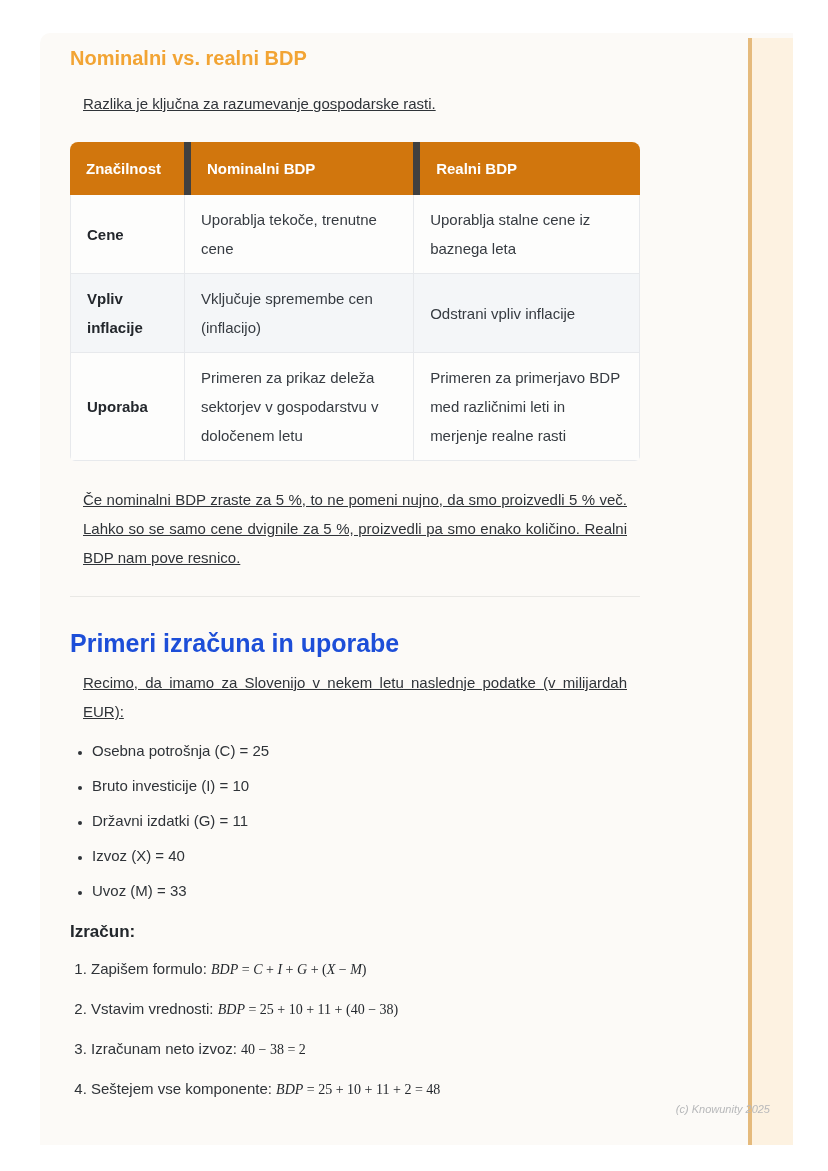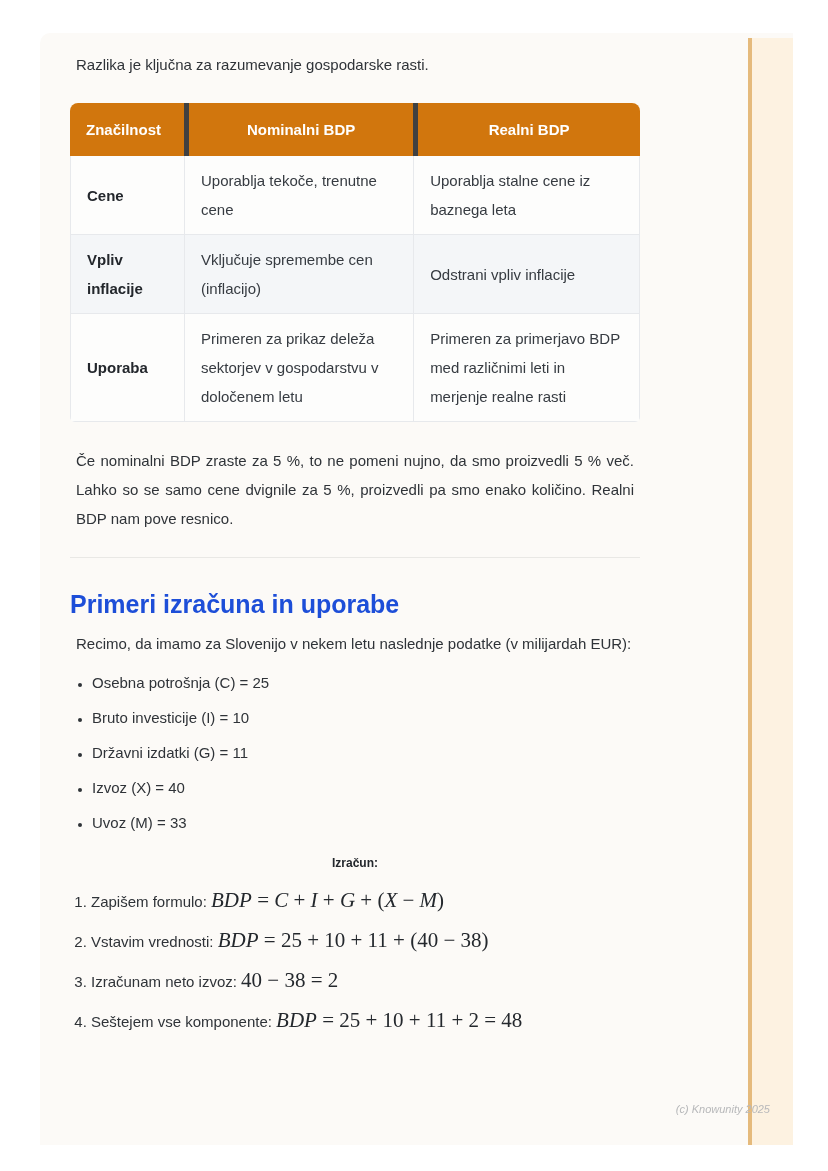--- a/index.html
+++ b/index.html
@@ -32,41 +32,41 @@
   }
   .h3 {
     font-size: 20px; line-height: 28px; font-weight: 700;
     color: #F2A434; margin: 11px 0 0;
   }
   .h3.second { margin-top: 35px; }
   .h2 {
     font-size: 25px; line-height: 33px; font-weight: 700;
     color: #1d4ed8; margin: 30px 0 0;
   }
-  .para { font-size: 15px; line-height: 29px; margin: 17px 6px 0; color: #2F3338; }
+  .para { font-size: 15px; line-height: 29px; margin: 17px 13px 0; color: #2F3338; text-decoration: underline; }
   .para.justify { text-align: justify; }
   .para.conclusion { margin-top: 24px; }
   .para.intro2 { margin-top: 8px; }
   .table-wrap {
     margin-top: 24px;
     border-radius: 8px 8px 5px 5px;
     overflow: hidden;
   }
   table {
     width: 100%;
     border-collapse: separate; border-spacing: 0;
     font-size: 15px;
   }
   thead th {
     background: #D1760D; color: #ffffff;
     font-weight: 600; text-align: left;
     padding: 16px 16px;
     line-height: 21px;
   }
-  thead th + th { border-left: 5px solid #404040; text-align: center; }
+  thead th + th { border-left: 7px solid #404040; }
   col.c1 { width: 20%; } col.c2 { width: 40.2%; } col.c3 { width: 39.8%; }
   tbody td {
     background: #FDFDFC;
     padding: 10px 16px;
     line-height: 29px;
     color: #363B41;
     vertical-align: middle;
     border-bottom: 1.5px solid #E7E9EC;
   }
   tbody td + td { border-left: 1.5px solid #E7E9EC; }
@@ -77,48 +77,49 @@
   .divider {
     border: none; border-top: 1.5px solid #E9E8E5;
     margin: 24px 0 0;
   }
   ul.data-list {
     margin: 14px 0 0; padding-left: 22px;
     font-size: 15px; color: #2F3338;
   }
   ul.data-list li { margin-bottom: 14px; line-height: 21px; }
   ul.data-list li::marker { font-size: 12px; }
-  .calc-label { font-size: 12px; font-weight: 700; color: #23272C; margin: 20px 0 0; line-height: 21px; text-align: center; }
+  .calc-label { font-size: 17px; font-weight: 700; color: #23272C; margin: 20px 0 0; line-height: 21px; }
   ol.steps {
     margin: 15px 0 0; padding-left: 21px;
     font-size: 15px; color: #2F3338;
   }
   ol.steps li { margin-bottom: 16px; line-height: 23px; }
   .formula {
     font-family: "Liberation Serif", serif;
-    font-size: 21px;
+    font-size: 14px;
     color: #24282D;
   }
   .watermark {
     position: absolute;
     top: 1102px; right: 58px;
     font-size: 11px; line-height: 14px;
     color: #B7B8BA;
     z-index: 5;
     font-style: italic;
   }
 </style>
 </head>
 <body>
 
 <div class="page">
   <div class="side-band"></div>
 
   <div class="content">
 
+    <h3 class="h3">Nominalni vs. realni BDP</h3>
 
     <p class="para">Razlika je ključna za razumevanje gospodarske rasti.</p>
 
     <div class="table-wrap">
       <table>
         <colgroup>
             <col class="c1">
             <col class="c2">
             <col class="c3">
           </colgroup>

